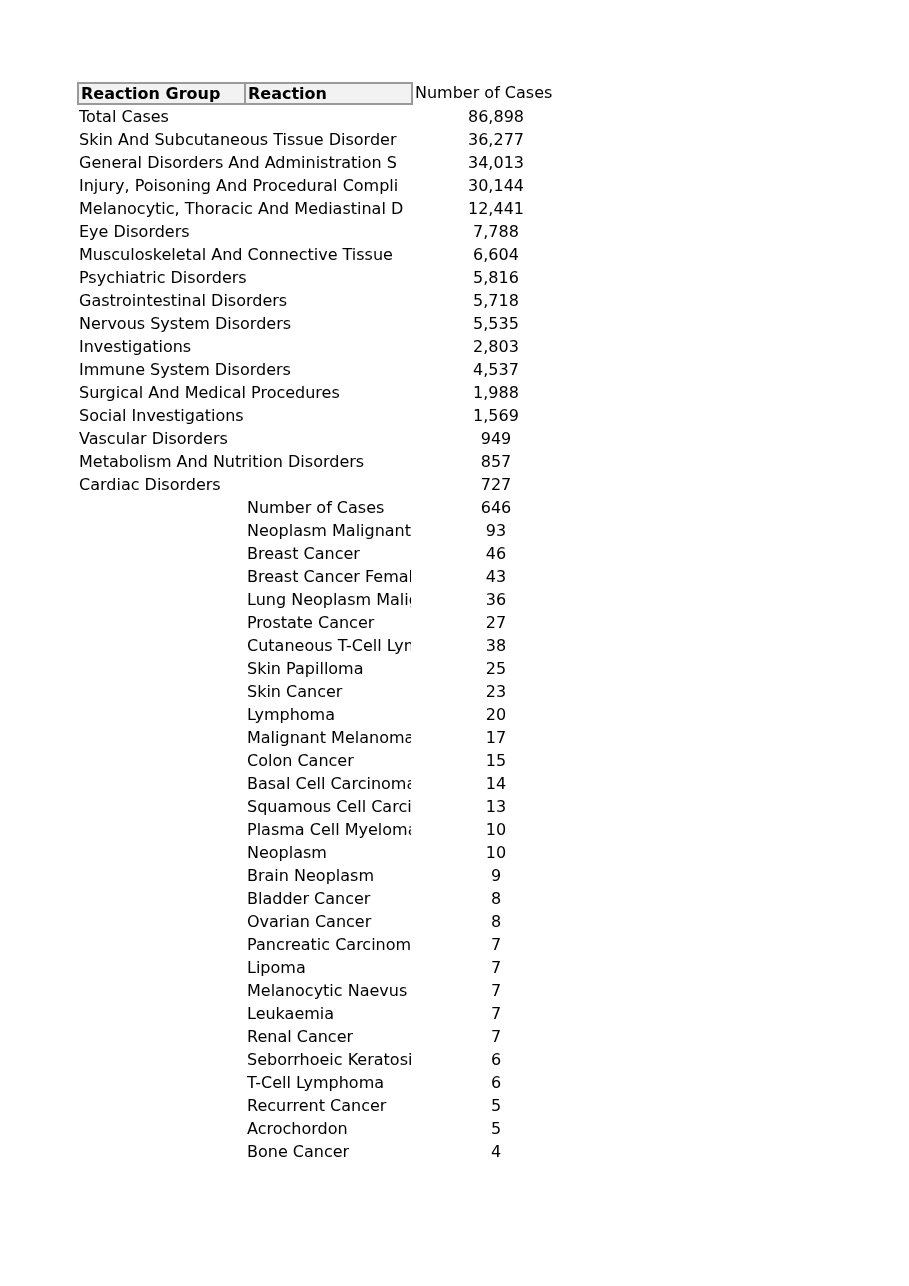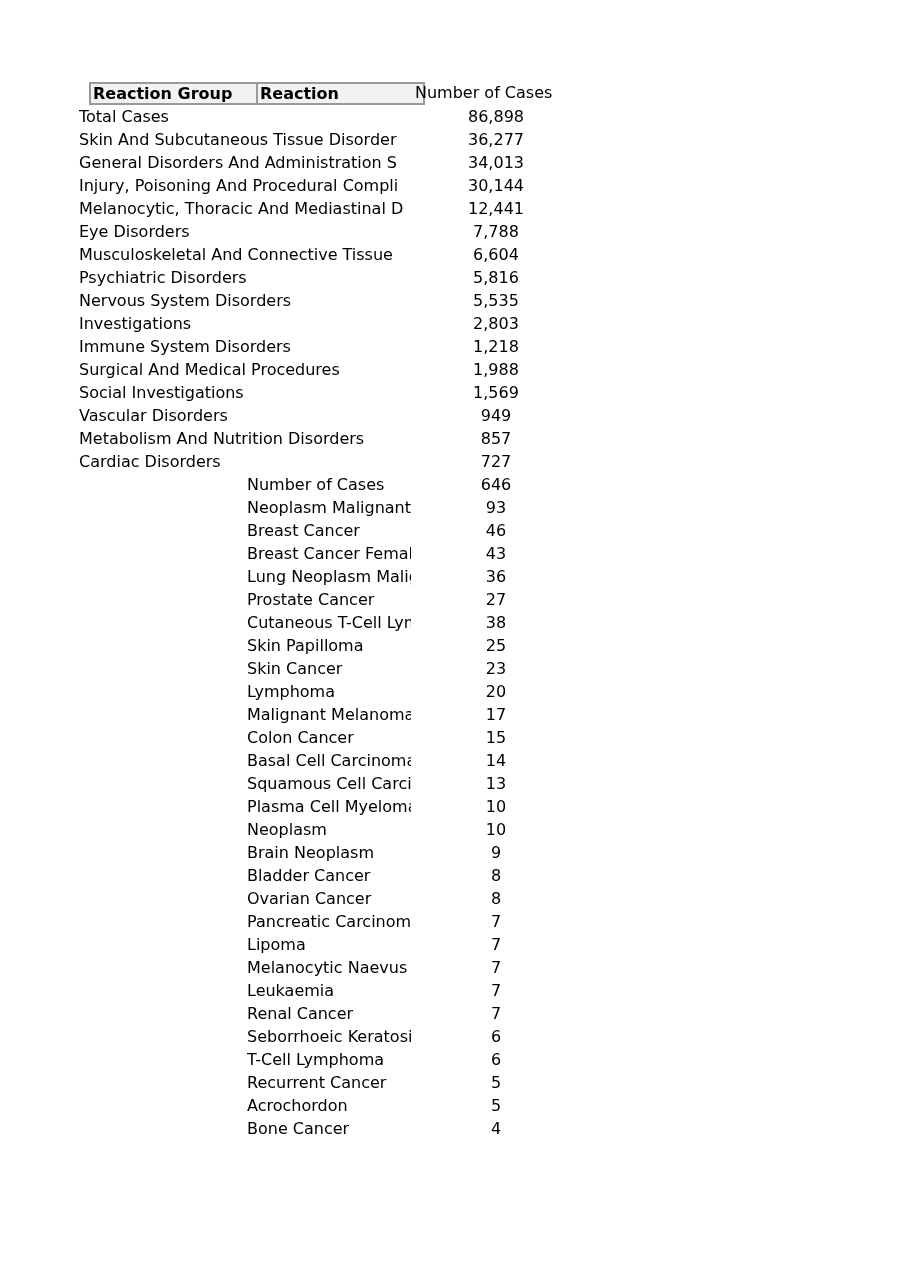--- a/index.html
+++ b/index.html
@@ -45,21 +45,20 @@
     .c-num { left: 336px; width: 166px; text-align: center; }
     .c-num-hdr { left: 336px; width: 180px; text-align: left; padding-left: 2px; box-sizing: border-box; overflow: visible; }
     .c-sub-label { left: 168px; width: 168px; padding-left: 2px; box-sizing: border-box; overflow: visible; }
     .hdr-cell {
       background: #f2f2f2;
       border: 2px solid #9a9a9a;
       box-sizing: border-box;
       font-weight: bold;
       line-height: 19px;
       padding-left: 2px;
-      margin-left: 12px;
     }
     .hdr-cell.c-reaction { border-left: 1px solid #9a9a9a; }
     .hdr-cell.c-group { border-right: 1px solid #9a9a9a; }
   </style>
 </head>
 <body>
 
 <div class="sheet">
 
   <div class="row hdr">
@@ -96,30 +95,34 @@
       </div>
       <div class="row">
         <div class="cell c-group wide">Musculoskeletal And Connective Tissue</div>
         <div class="cell c-num">6,604</div>
       </div>
       <div class="row">
         <div class="cell c-group wide">Psychiatric Disorders</div>
         <div class="cell c-num">5,816</div>
       </div>
       <div class="row">
+        <div class="cell c-group wide">Gastrointestinal Disorders</div>
+        <div class="cell c-num">5,718</div>
+      </div>
+      <div class="row">
         <div class="cell c-group wide">Nervous System Disorders</div>
         <div class="cell c-num">5,535</div>
       </div>
       <div class="row">
         <div class="cell c-group wide">Investigations</div>
         <div class="cell c-num">2,803</div>
       </div>
       <div class="row">
         <div class="cell c-group wide">Immune System Disorders</div>
-        <div class="cell c-num">1,218</div>
+        <div class="cell c-num">4,537</div>
       </div>
       <div class="row">
         <div class="cell c-group wide">Surgical And Medical Procedures</div>
         <div class="cell c-num">1,988</div>
       </div>
       <div class="row">
         <div class="cell c-group wide">Social Investigations</div>
         <div class="cell c-num">1,569</div>
       </div>
       <div class="row">

